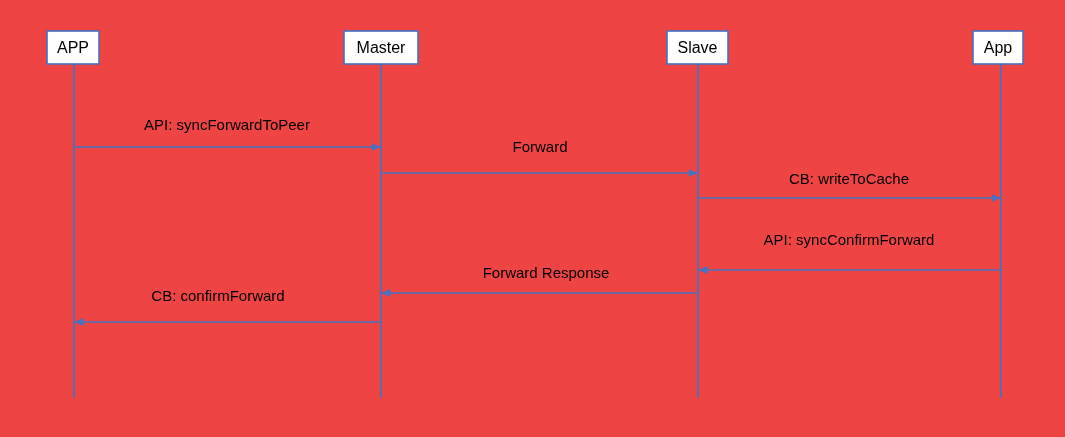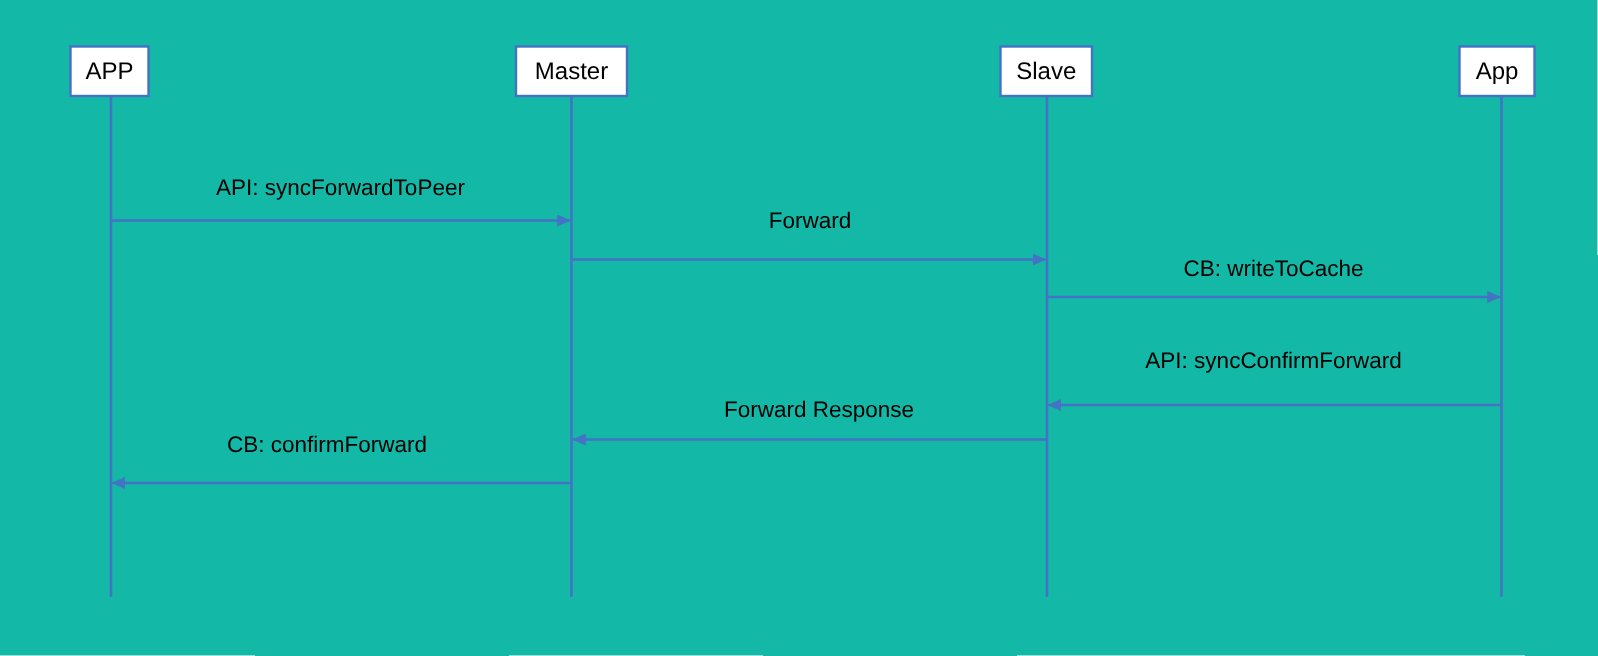--- a/index.html
+++ b/index.html
@@ -10,21 +10,21 @@
   body {
     width: 1065px;
     height: 437px;
     font-family: "Liberation Sans", sans-serif;
     overflow: hidden;
   }
   #diagram-root {
     position: relative;
     width: 1065px;
     height: 437px;
-    background: #14b8a6;
+    background: #ef4444;
   }
   #diagram-svg {
     position: absolute;
     left: 0;
     top: 0;
     width: 1065px;
     height: 437px;
     display: block;
   }
   .actor-box-rect {

